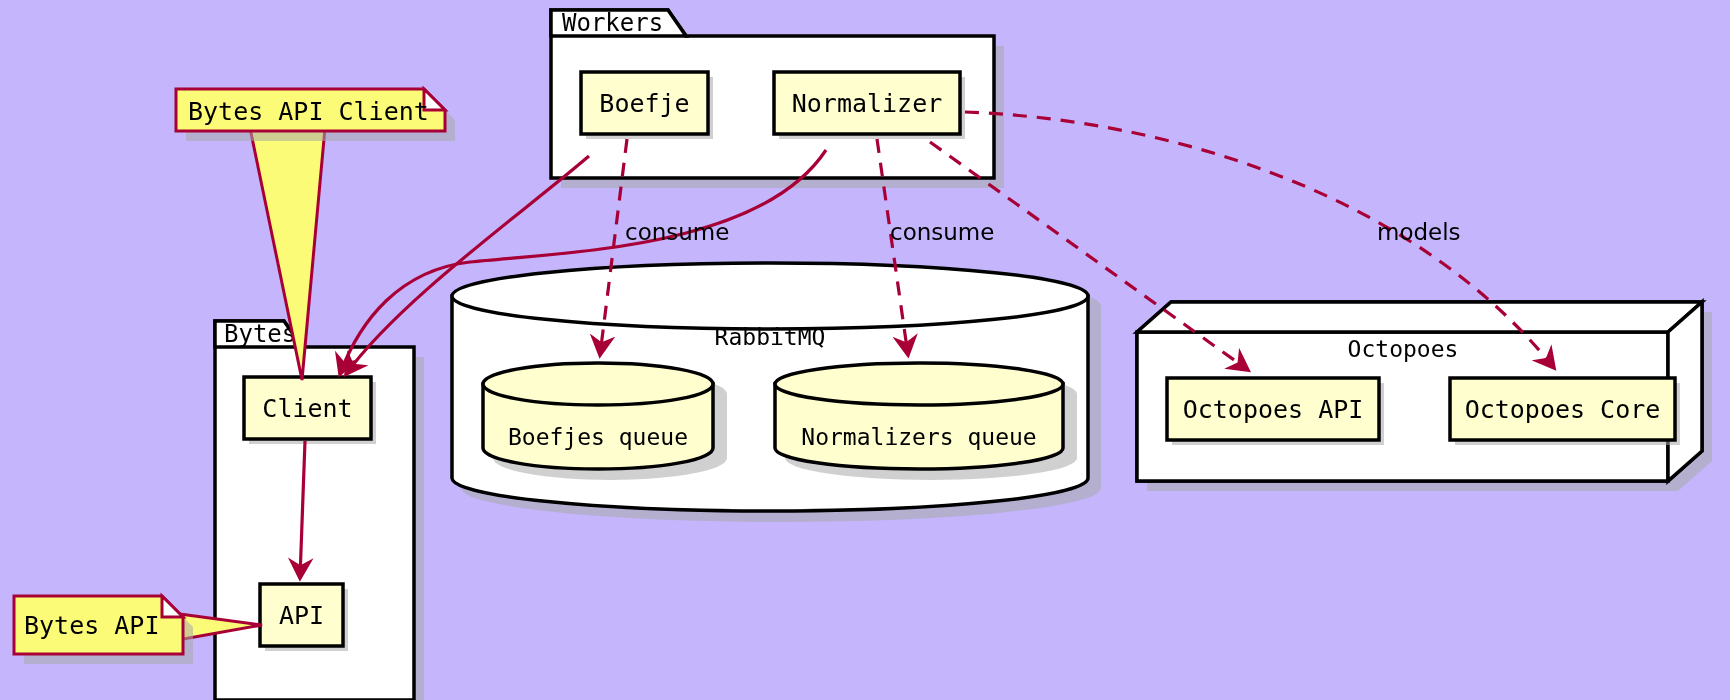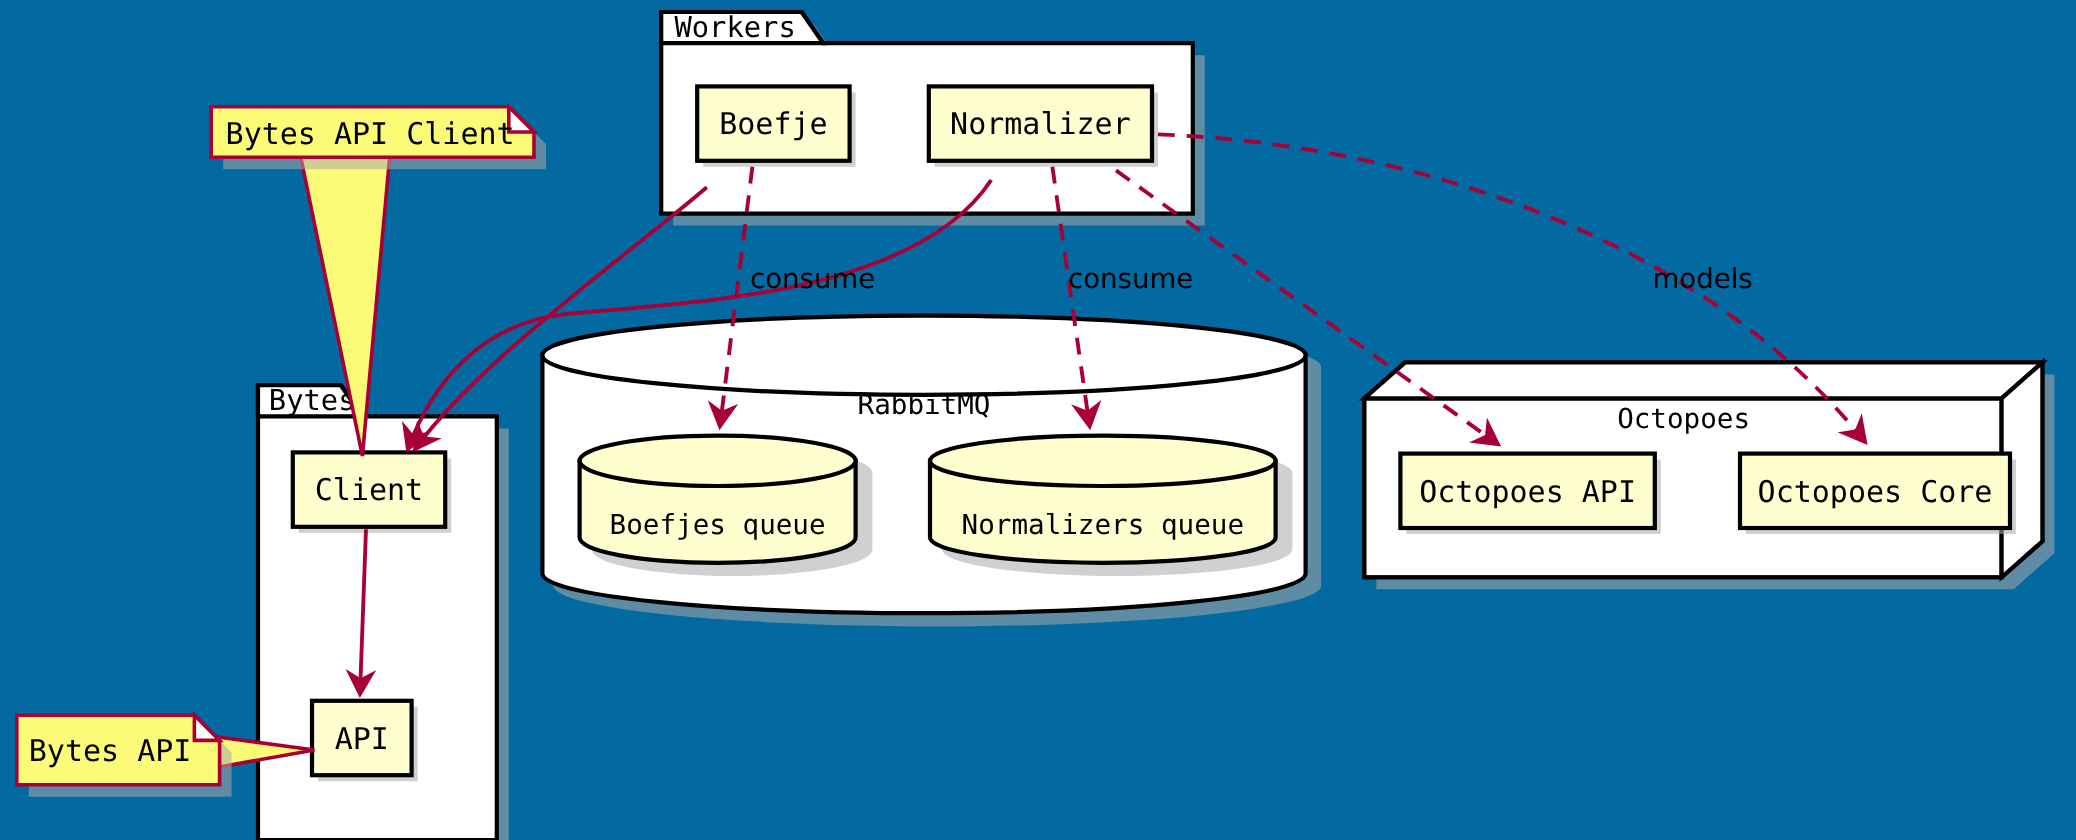--- a/index.html
+++ b/index.html
@@ -4,21 +4,21 @@
 <style>
   html, body {
     margin: 0;
     padding: 0;
     background: #FFFFFF;
   }
   #diagram-root {
     position: relative;
     width: 1730px;
     height: 700px;
-    background: #0369a1;
+    background: #c4b5fd;
     font-family: "DejaVu Sans Mono", monospace;
     overflow: hidden;
   }
   svg#puml {
     display: block;
     width: 1730px;
     height: 700px;
   }
   .mono-label {
     font-family: "DejaVu Sans Mono", monospace;

